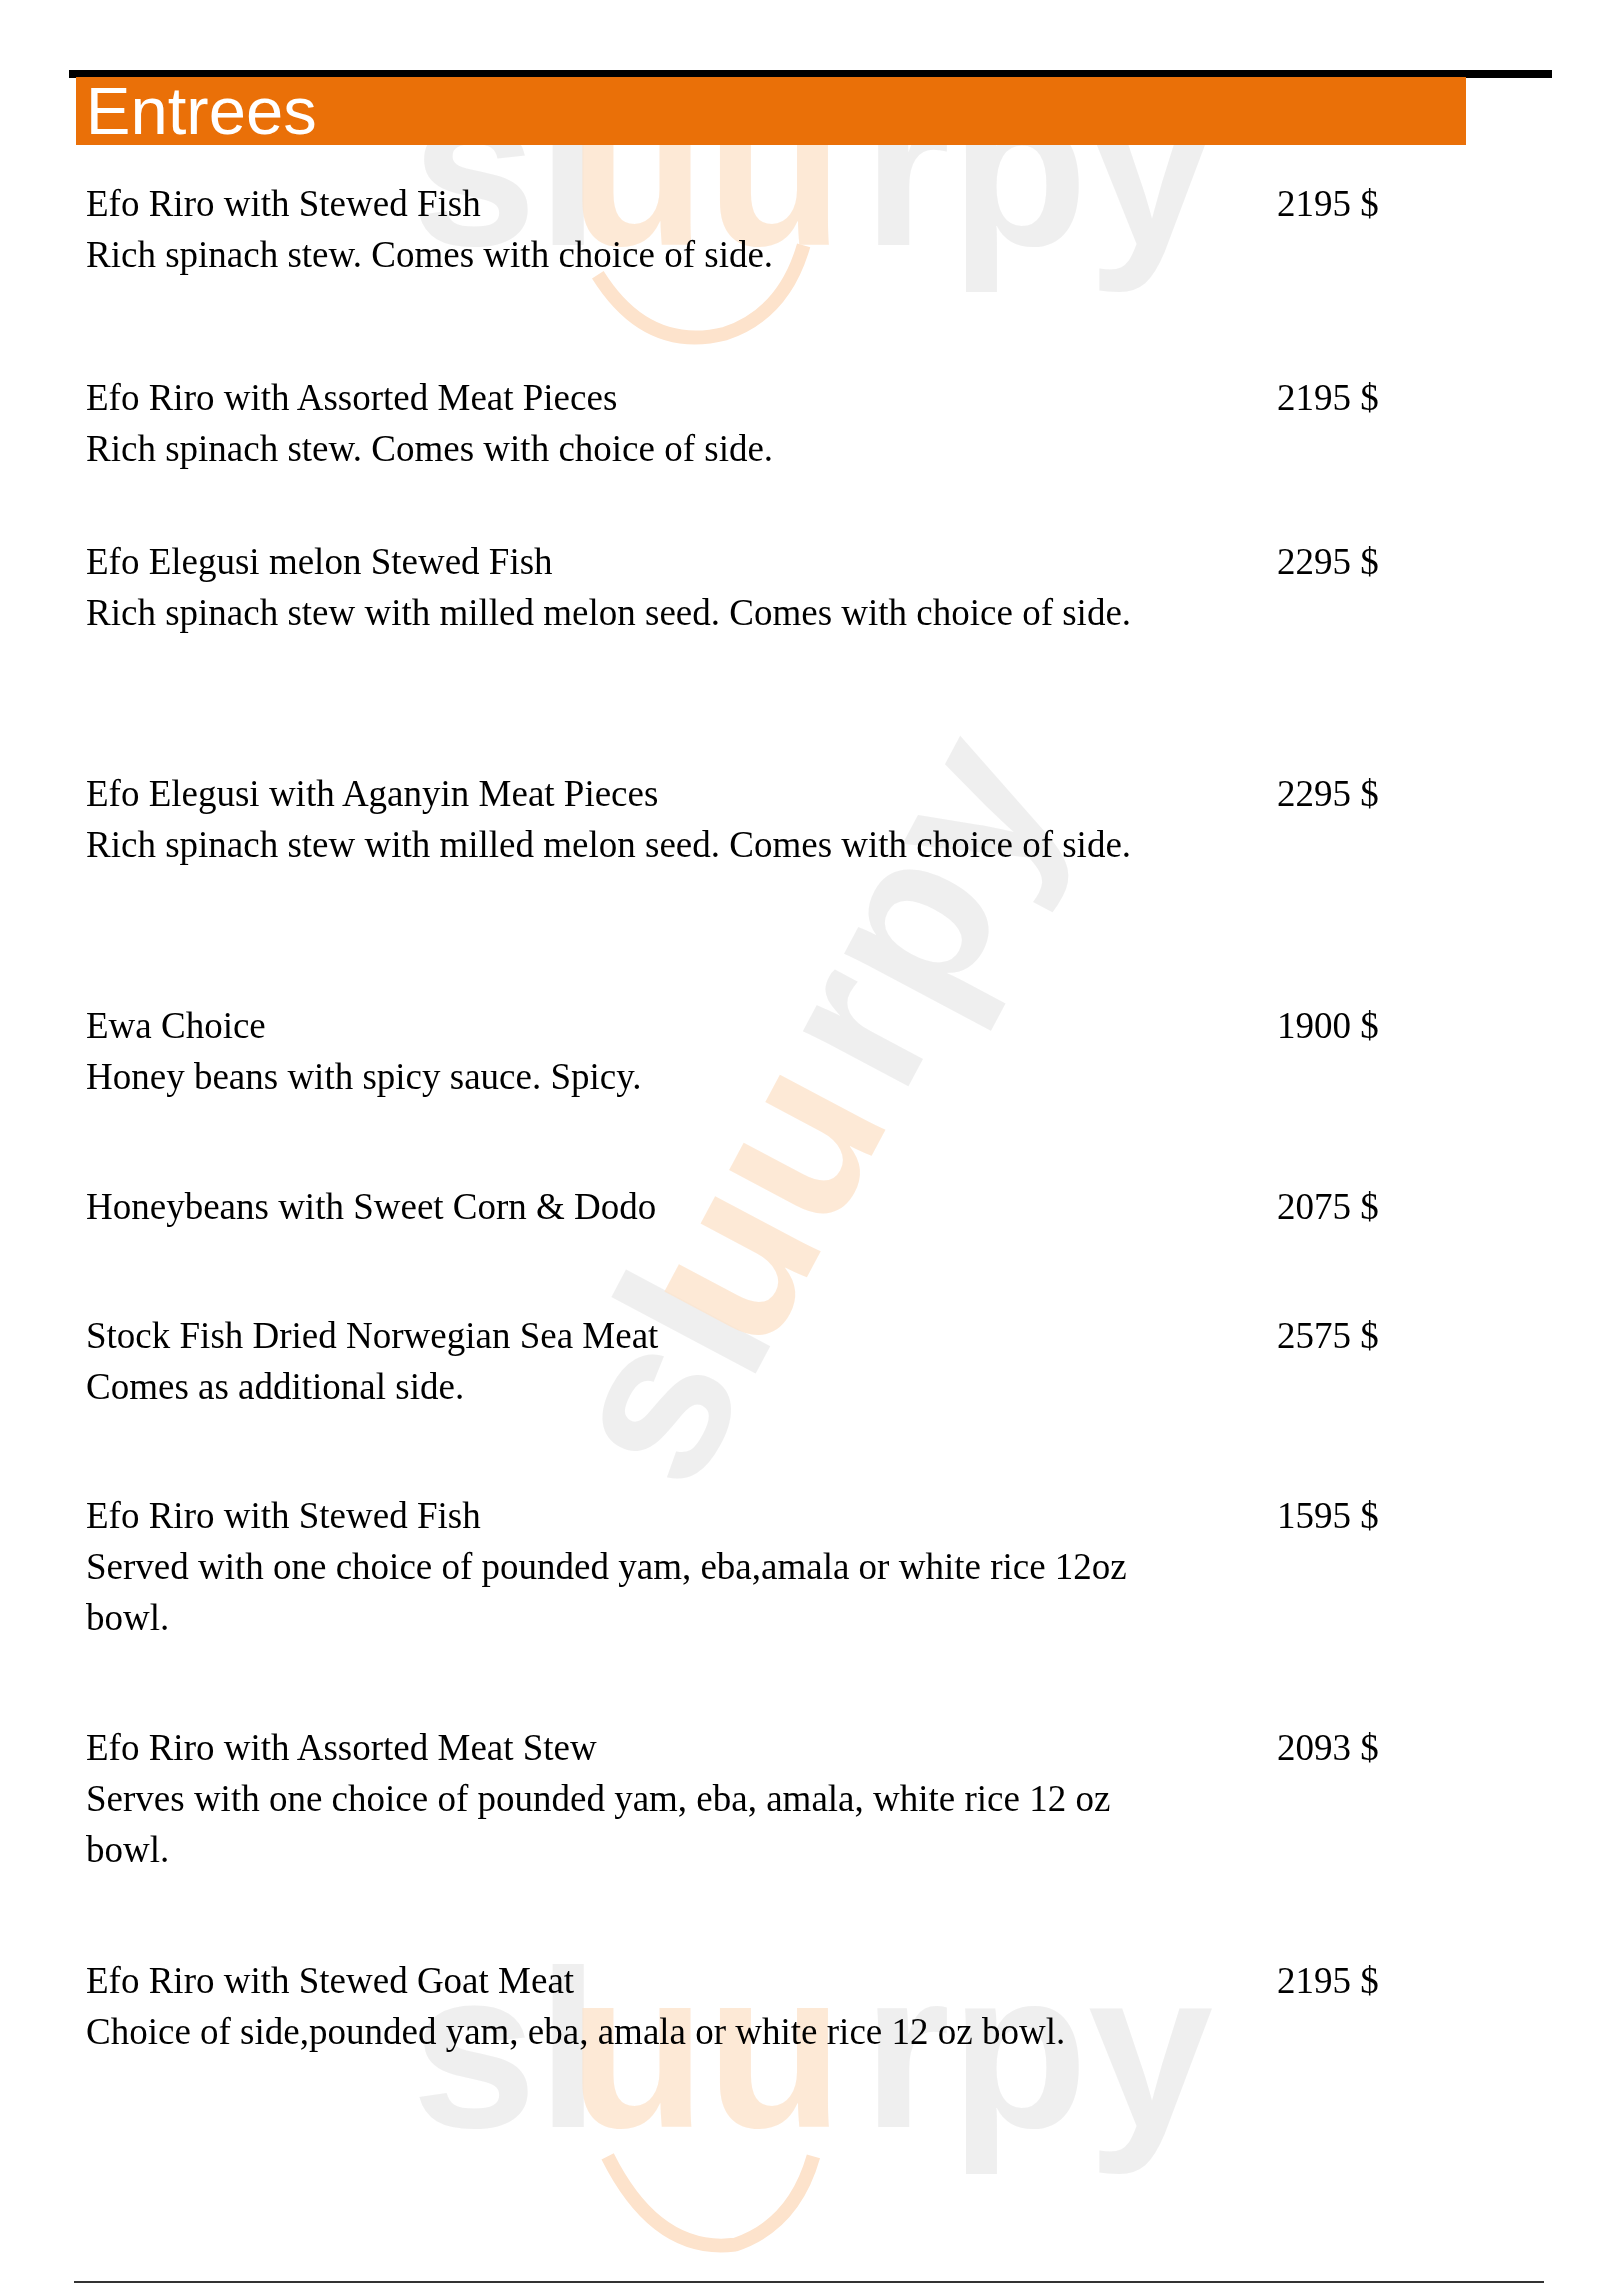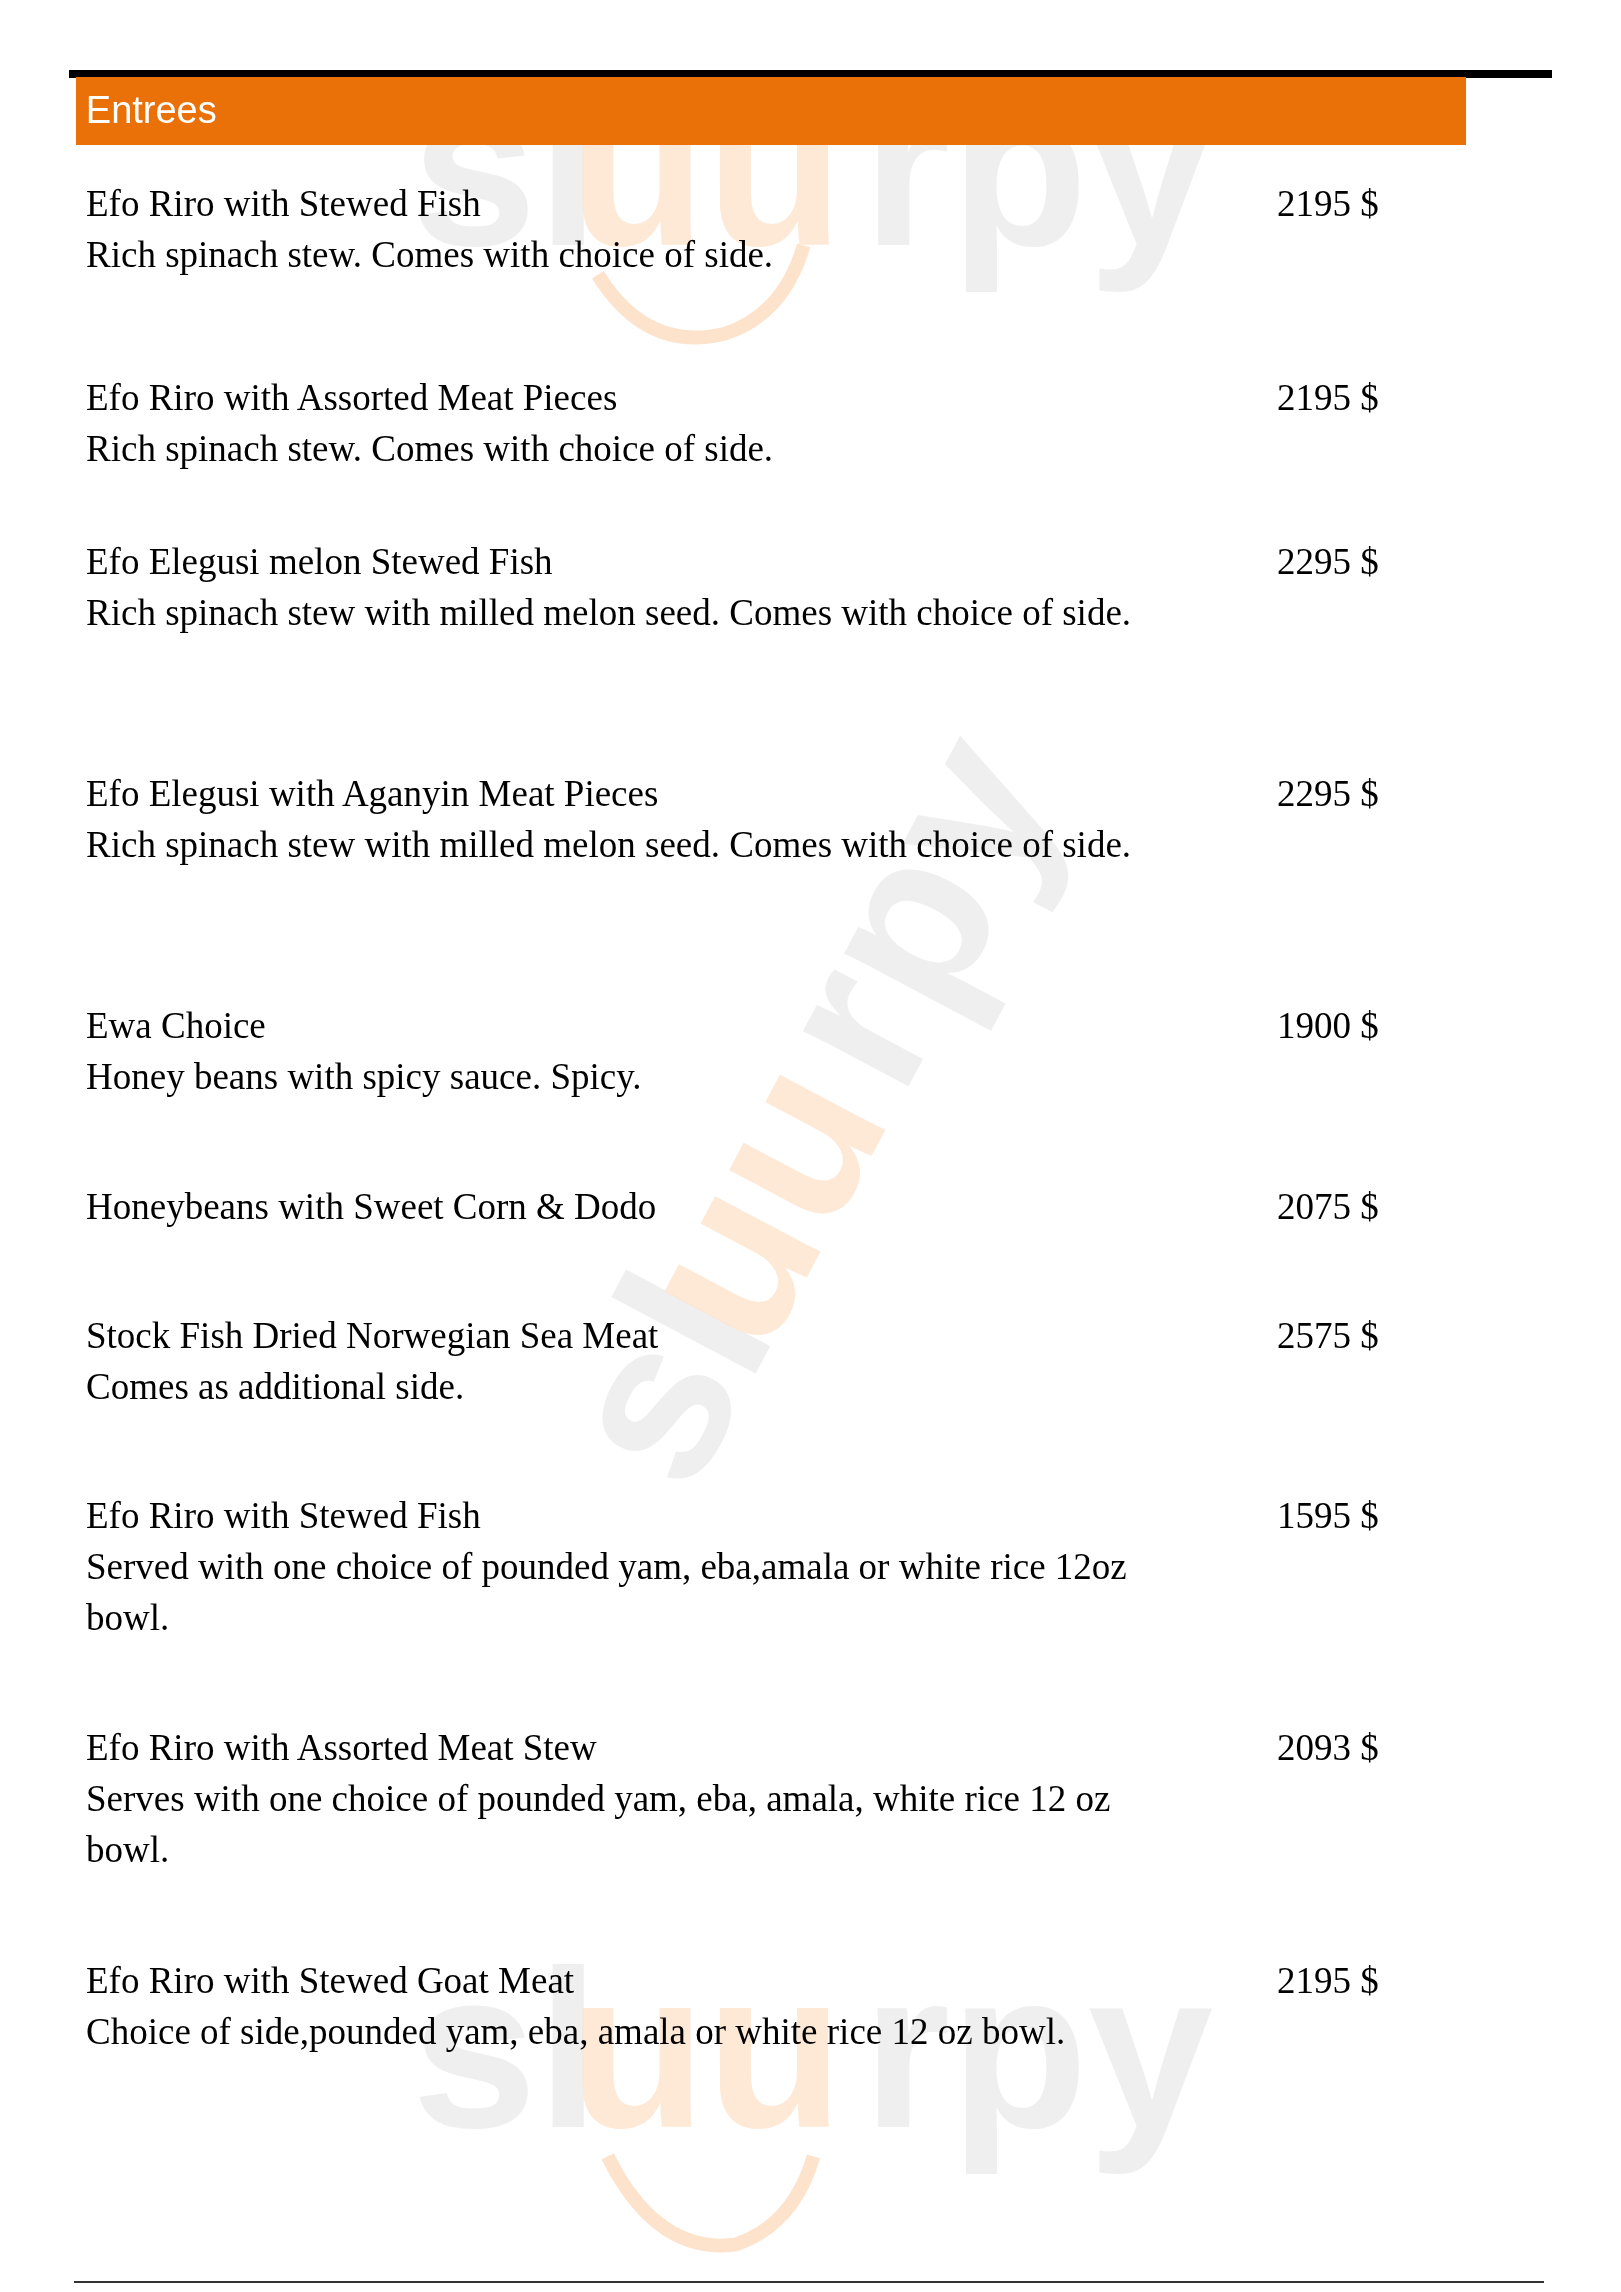--- a/index.html
+++ b/index.html
@@ -1,20 +1,20 @@
 <!DOCTYPE html>
 <html><head>
 <meta charset="utf-8">
 <style>
   html, body { margin: 0; padding: 0; background: #ffffff; }
   body { width: 1621px; height: 2293px; position: relative; overflow: hidden; }
   .watermark { position: absolute; left: 0; top: 0; pointer-events: none; }
   .top-rule { position: absolute; left: 69px; top: 70px; width: 1483px; height: 7.8px; background: #000000; }
   .section-bar { position: absolute; left: 76px; top: 77px; width: 1390px; height: 68px; background: #ea7008; }
-  .section-title { position: absolute; left: 9.8px; top: 3.9px; font-family: "Liberation Sans", sans-serif; font-size: 38px; line-height: 59px; color: #ffffff; }
+  .section-title { position: absolute; left: 9.8px; top: 3.9px; font-family: "Liberation Sans", sans-serif; font-size: 67px; line-height: 59px; color: #ffffff; }
   .item { position: absolute; left: 86px; width: 1382px; font-family: "Liberation Serif", serif; color: #000000; font-size: 37px; line-height: 51px; }
   .item-name { display: block; width: 1078px; }
   .item-desc { display: block; width: 1108px; }
   .item-price { position: absolute; left: 1191px; top: 0; white-space: nowrap; }
   .bottom-rule { position: absolute; left: 74px; top: 2281px; width: 1470px; height: 2px; background: #333333; }
 </style>
 </head>
 <body>
 
 <svg class="watermark" width="1621" height="2293" viewBox="0 0 1654 2339">

